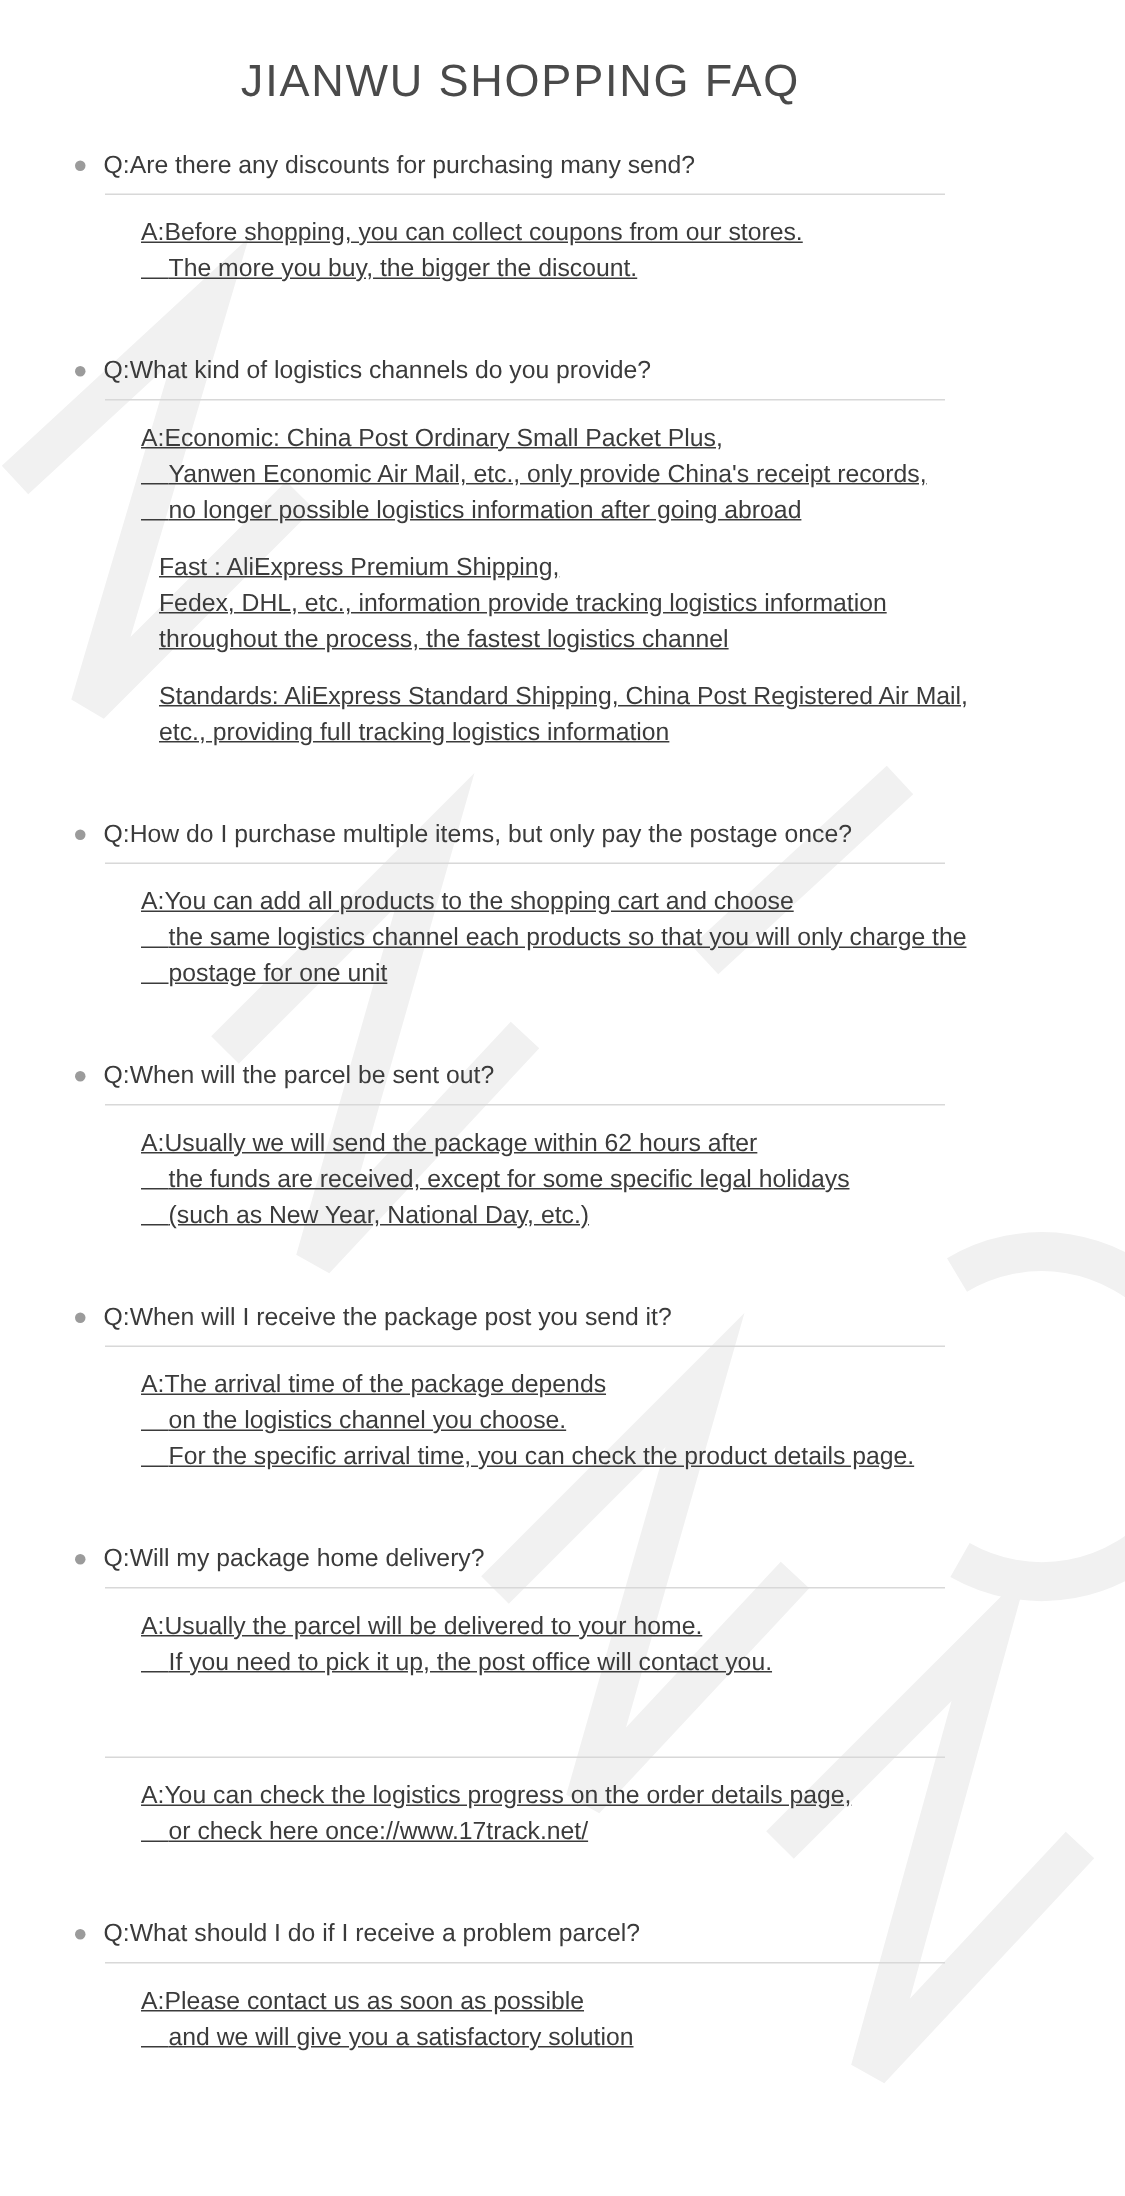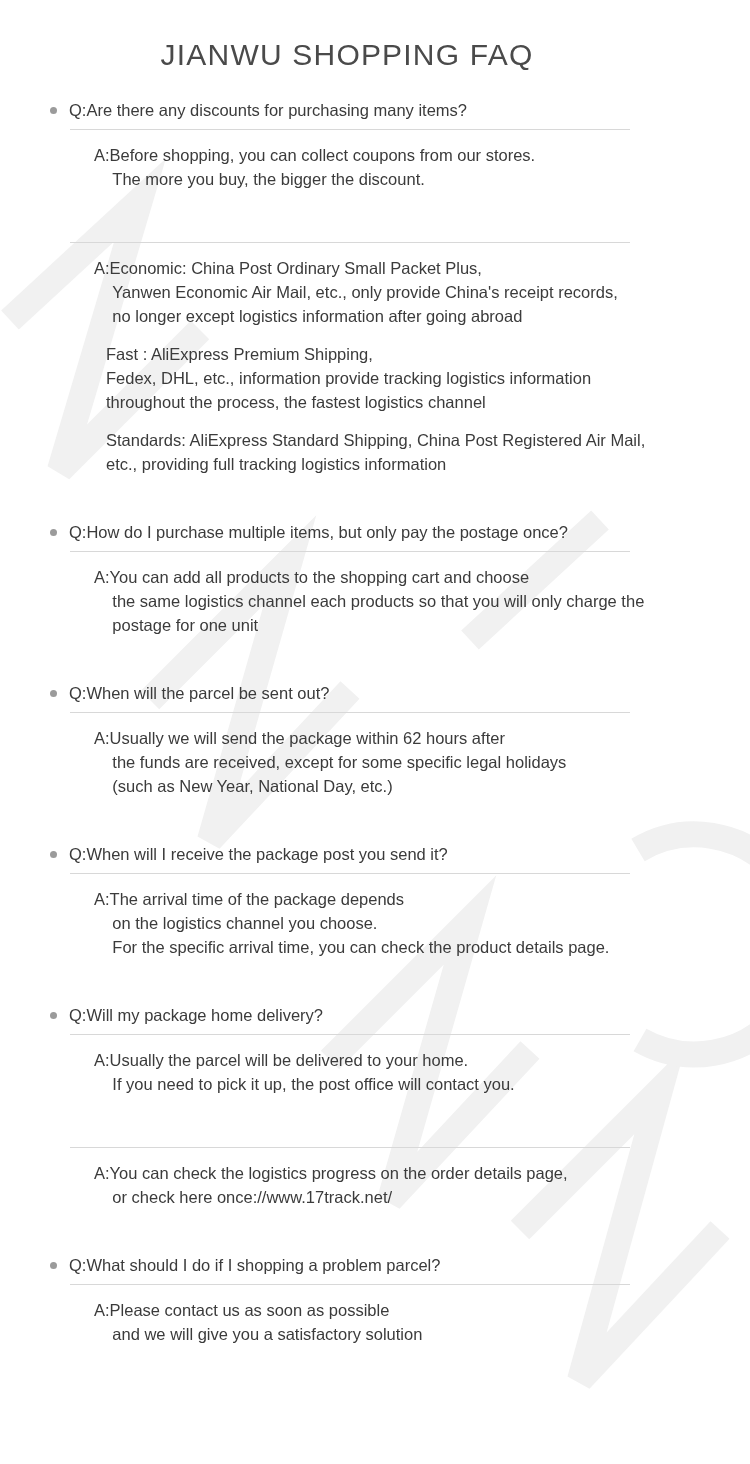--- a/index.html
+++ b/index.html
@@ -82,20 +82,21 @@
     padding-left: 66px;
     padding-right: 20px;
     margin-top: 13px;
   }
   .answer-para {
     font-size: 16.5px;
     line-height: 24px;
     color: #3b3b3b;
     margin: 0 0 14px 0;
     white-space: pre-wrap;
+    text-decoration: underline;
   }
   .answer-para:last-child {
     margin-bottom: 0;
   }
   .answer-para.indent {
     padding-left: 12px;
   }
 
   .spacer-lg { height: 26px; }
 </style>
@@ -115,37 +116,41 @@
   </svg>
 </div>
 
 <div class="page">
 
   <h1 class="faq-title">JIANWU SHOPPING FAQ</h1>
 
   <div class="faq-item">
     <div class="question-row">
       <span class="bullet"></span>
-      <span class="question-text">Q:Are there any discounts for purchasing many items?</span>
+      <span class="question-text">Q:Are there any discounts for purchasing many send?</span>
     </div>
     <div class="divider"></div>
     <div class="answer-block">
       <p class="answer-para">A:Before shopping, you can collect coupons from our stores.
     The more you buy, the bigger the discount.</p>
     </div>
   </div>
 
   <div class="spacer-lg"></div>
 
   <div class="faq-item">
+    <div class="question-row">
+      <span class="bullet"></span>
+      <span class="question-text">Q:What kind of logistics channels do you provide?</span>
+    </div>
     <div class="divider"></div>
     <div class="answer-block">
       <p class="answer-para">A:Economic: China Post Ordinary Small Packet Plus,
     Yanwen Economic Air Mail, etc., only provide China's receipt records,
-    no longer except logistics information after going abroad</p>
+    no longer possible logistics information after going abroad</p>
       <p class="answer-para indent">Fast : AliExpress Premium Shipping,
 Fedex, DHL, etc., information provide tracking logistics information
 throughout the process, the fastest logistics channel</p>
       <p class="answer-para indent">Standards: AliExpress Standard Shipping, China Post Registered Air Mail,
 etc., providing full tracking logistics information</p>
     </div>
   </div>
 
   <div class="spacer-lg"></div>
 
@@ -214,21 +219,21 @@
       <p class="answer-para">A:You can check the logistics progress on the order details page,
     or check here once://www.17track.net/</p>
     </div>
   </div>
 
   <div class="spacer-lg"></div>
 
   <div class="faq-item">
     <div class="question-row">
       <span class="bullet"></span>
-      <span class="question-text">Q:What should I do if I shopping a problem parcel?</span>
+      <span class="question-text">Q:What should I do if I receive a problem parcel?</span>
     </div>
     <div class="divider"></div>
     <div class="answer-block">
       <p class="answer-para">A:Please contact us as soon as possible
     and we will give you a satisfactory solution</p>
     </div>
   </div>
 
 </div>
 

